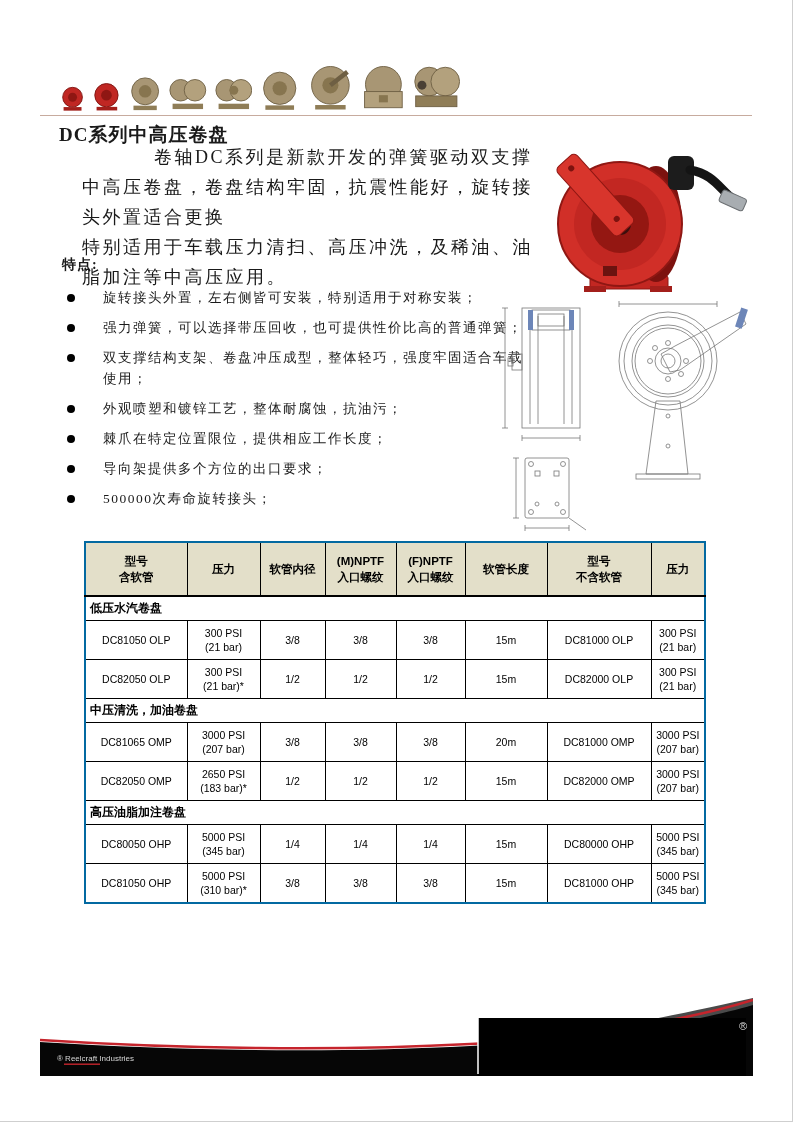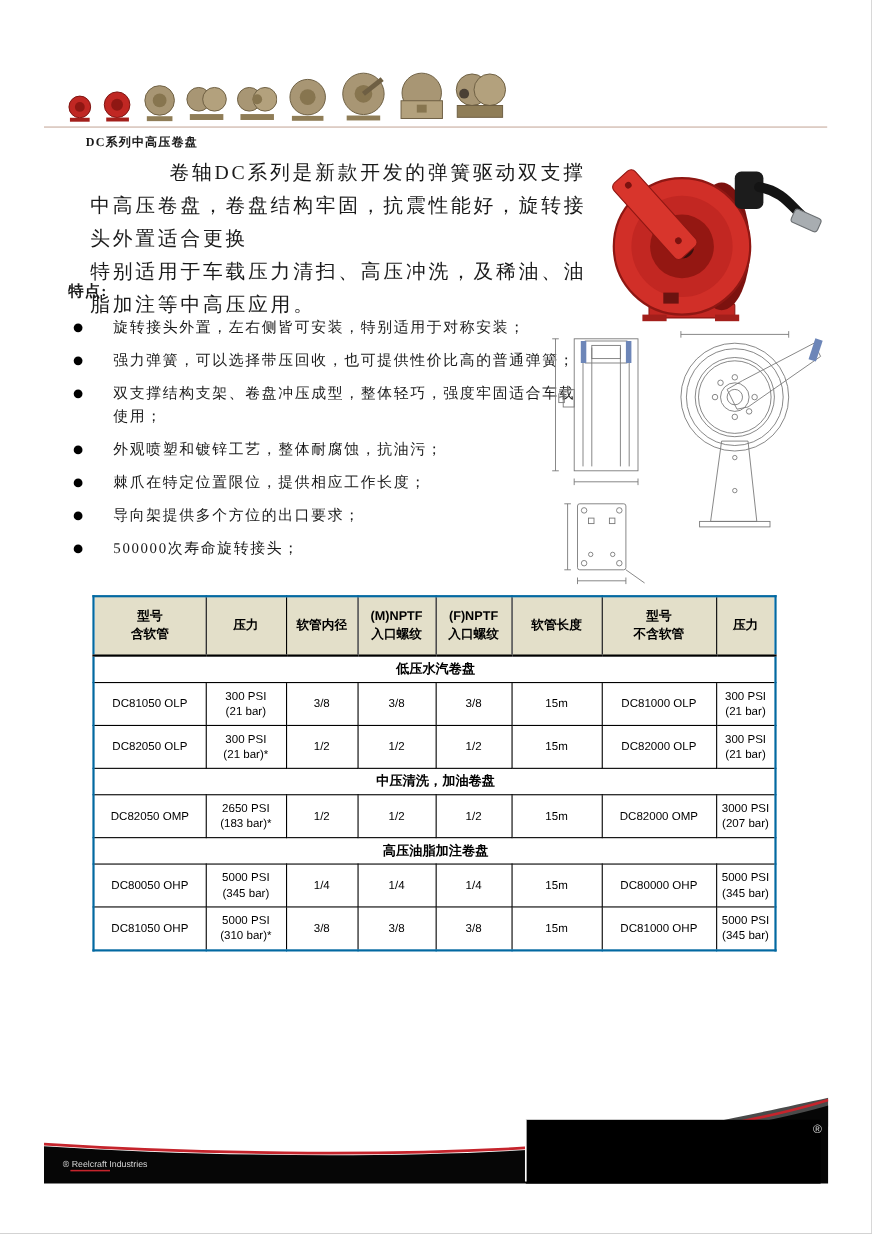--- a/index.html
+++ b/index.html
@@ -6,38 +6,38 @@
   #page{
     position:relative;width:793px;height:1122px;margin:0 auto;background:#ffffff;
     font-family:"Liberation Serif", serif;color:#1a1a1a;overflow:hidden;
     border-right:1px solid #cfcfcf;border-bottom:1px solid #cfcfcf;box-sizing:border-box;
   }
   
   .strip{position:absolute;left:60px;top:60px;width:400px;height:54px;display:flex;align-items:flex-end;gap:8px;}
   .strip svg{display:block;}
   .divider{position:absolute;left:40px;top:115px;width:712px;height:0;border-top:1.5px solid #c7ab9e;}
   
-  .title{position:absolute;left:78px;top:122px;font-size:11px;font-weight:bold;letter-spacing:1px;}
+  .title{position:absolute;left:59px;top:122px;font-size:19px;font-weight:bold;letter-spacing:1px;}
   .intro{position:absolute;left:58px;top:142px;width:468px;font-size:18px;line-height:30px;letter-spacing:2.5px;margin-left:24px;}
   .intro p{margin:0;}
   .intro p.first{text-indent:4em;}
   .features-label{position:absolute;left:62px;top:256px;font-size:14px;font-weight:bold;letter-spacing:1px;}
   .features{position:absolute;left:62px;top:284px;width:470px;margin:3px;padding:0;list-style:none;font-size:13.5px;letter-spacing:1.5px;}
   .features li{position:relative;padding-left:38px;line-height:21px;margin-bottom:9px;}
   .features li .dot{position:absolute;left:2px;top:7px;width:8px;height:8px;border-radius:50%;background:#000;}
   
   .product-photo{position:absolute;left:528px;top:148px;}
   .drawings{position:absolute;left:500px;top:296px;}
   
   .spec-table{position:absolute;left:84px;top:541px;width:620px;border-collapse:collapse;table-layout:fixed;
     font-family:"Liberation Sans", sans-serif;font-size:10.5px;color:#000;}
   .spec-table td,.spec-table th{border:1px solid #000;padding:1px 2px;text-align:center;vertical-align:middle;overflow:hidden;}
   .spec-table{border:2px solid #0369a1;}
   .spec-table thead th{background:var(--hdr-bg,#e3dfc9);font-weight:bold;font-size:11.5px;height:50px;white-space:pre-line;line-height:16px;border-bottom:2px solid #000;}
-  .spec-table .section-row td{background:#fff;font-weight:bold;font-size:12px;text-align:center;padding-left:4px;height:21px;}
+  .spec-table .section-row td{background:#fff;font-weight:bold;font-size:12px;text-align:left;padding-left:4px;height:21px;}
   .spec-table .data-row td{height:36px;white-space:pre-line;line-height:14px;}
   .spec-table .data-row td.model{font-size:10.5px;}
   
   .footer{position:absolute;left:40px;top:988px;}
 </style>
 </head>
 <body>
 
 <div id="page">
 
@@ -252,20 +252,32 @@
           <td>1/2</td>
           <td>15m</td>
           <td class="model">DC82000 OLP</td>
           <td>300 PSI
 (21 bar)</td>
         </tr>
         <tr class="section-row">
           <td colspan="8">中压清洗，加油卷盘</td>
         </tr>
         <tr class="data-row">
+          <td class="model">DC81065 OMP</td>
+          <td>3000 PSI
+(207 bar)</td>
+          <td>3/8</td>
+          <td>3/8</td>
+          <td>3/8</td>
+          <td>20m</td>
+          <td class="model">DC81000 OMP</td>
+          <td>3000 PSI
+(207 bar)</td>
+        </tr>
+        <tr class="data-row">
           <td class="model">DC82050 OMP</td>
           <td>2650 PSI
 (183 bar)*</td>
           <td>1/2</td>
           <td>1/2</td>
           <td>1/2</td>
           <td>15m</td>
           <td class="model">DC82000 OMP</td>
           <td>3000 PSI
 (207 bar)</td>

